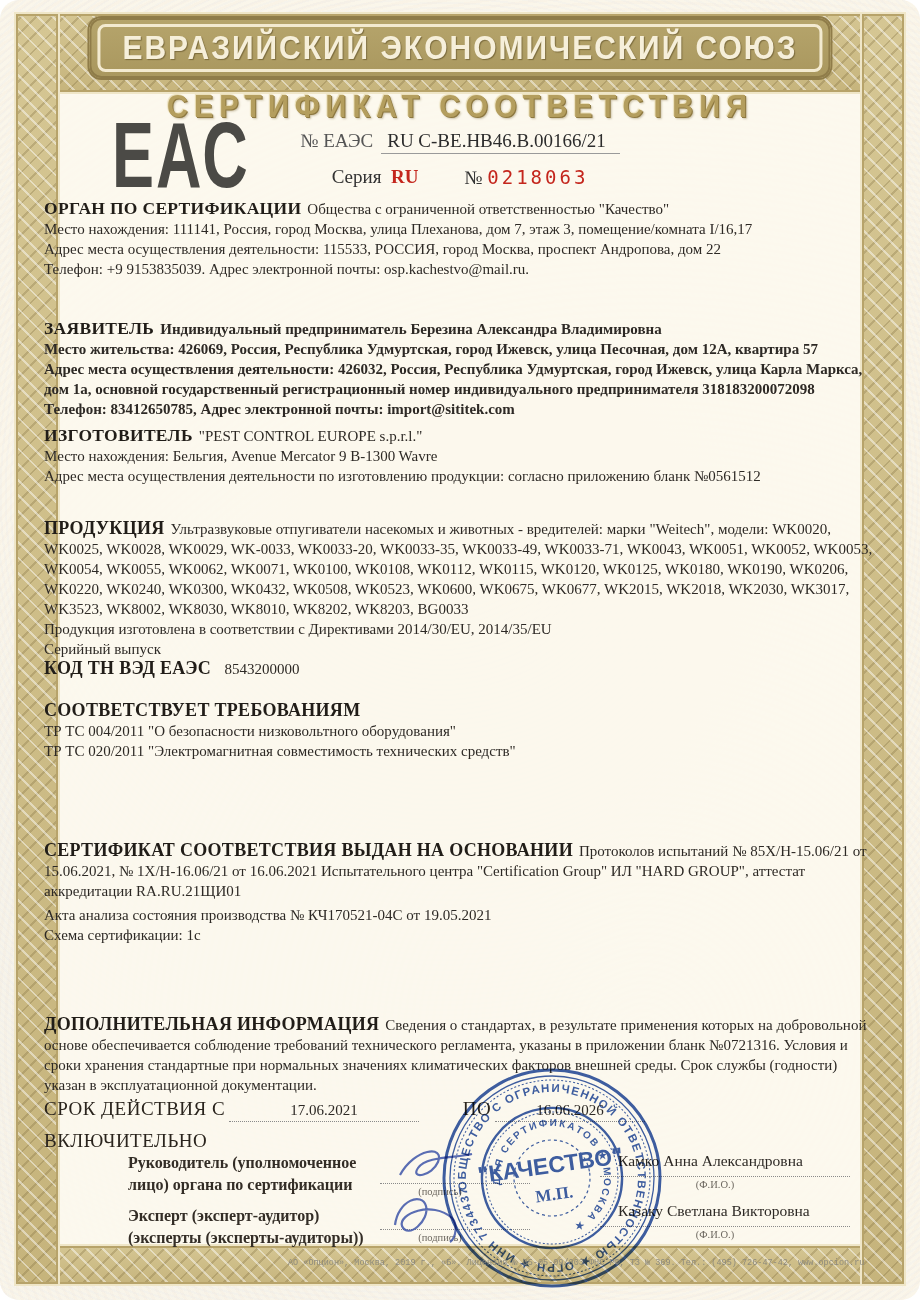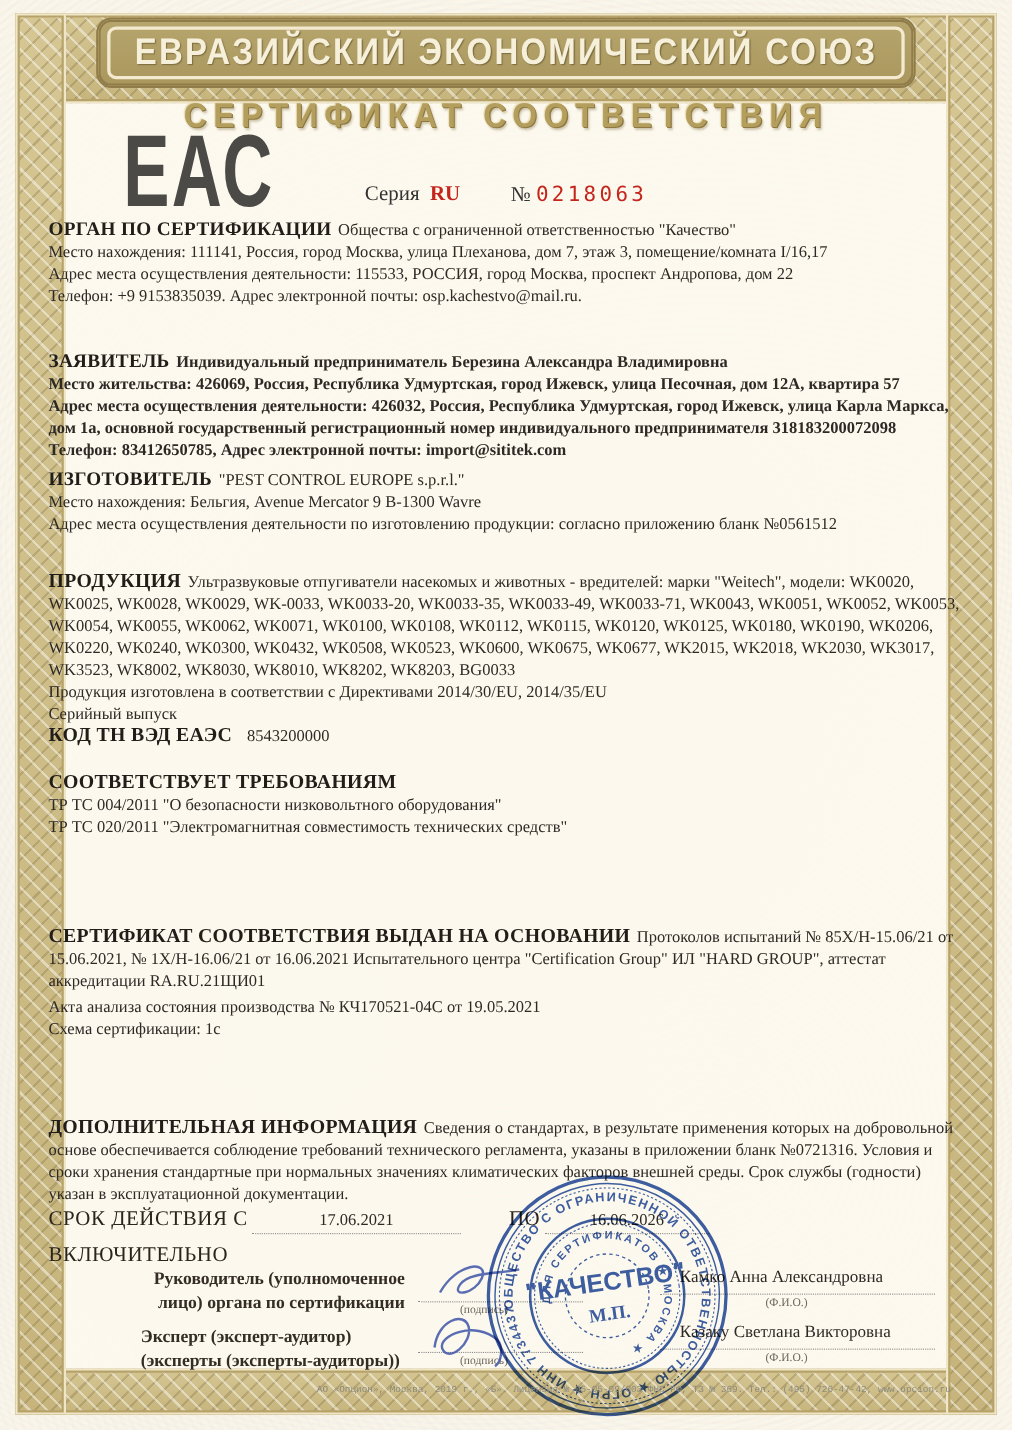--- a/index.html
+++ b/index.html
@@ -1,17 +1,17 @@
 <!DOCTYPE html>
 <html><head>
 <meta charset="utf-8">
 <style>
   html,body{margin:0;padding:0;}
   body{width:920px;height:1300px;font-family:"Liberation Serif",serif;}
-  .page{position:relative;width:920px;height:1300px;background:#fbf7ec;overflow:hidden;}
+  .page{position:relative;width:920px;height:1300px;background:#fbf7ec;overflow:hidden;border-radius:19px;}
   .guilloche{position:absolute;inset:0;
     background:
       radial-gradient(circle at 55% 46%, rgba(232,152,120,.10), rgba(232,152,120,0) 38%),
       radial-gradient(circle at 30% 72%, rgba(150,170,215,.08), rgba(150,170,215,0) 45%),
       repeating-radial-gradient(circle at 48% 38%, rgba(140,160,205,.045) 0 2px, rgba(235,225,200,.05) 2px 5px),
       repeating-radial-gradient(circle at 70% 80%, rgba(225,170,140,.04) 0 3px, rgba(255,255,255,0) 3px 7px);
   }
   .abs{position:absolute;}
   
   .frame{position:absolute;background:
@@ -79,20 +79,23 @@
   <div class="banner">
     <div class="banner-inner">
       <div class="banner-text">ЕВРАЗИЙСКИЙ ЭКОНОМИЧЕСКИЙ СОЮЗ</div>
     </div>
   </div>
 
   <div class="abs eac" style="left:112px;top:102px;">ЕАС</div>
 
   <div class="abs gold-title" style="left:0;top:90px;">СЕРТИФИКАТ СООТВЕТСТВИЯ</div>
 
+  <div class="abs certline" style="left:0;top:130px;">
+    <span class="lbl">№ ЕАЭС</span><span class="num">RU C-BE.HB46.B.00166/21</span>
+  </div>
 
   <div class="abs seriesline" style="left:0;top:166px;">
     <span><span>Серия</span>&nbsp;&nbsp;<span class="red" style="font-weight:bold;">RU</span></span>
     <span><span>№</span>&nbsp;<span class="serial">0218063</span></span>
   </div>
 
   <div class="abs sec" style="top:198px;">
     <p class="lead"><b>ОРГАН ПО СЕРТИФИКАЦИИ</b><span>Общества с ограниченной ответственностью "Качество"</span></p>
     <p>Место нахождения: 111141, Россия, город Москва, улица Плеханова, дом 7, этаж 3, помещение/комната I/16,17</p>
     <p>Адрес места осуществления деятельности: 115533, РОССИЯ, город Москва, проспект Андропова, дом 22</p>
@@ -139,21 +142,21 @@
   </div>
 
   <div class="abs validity" style="top:1098px;">
     <span class="vb">СРОК ДЕЙСТВИЯ С</span>
     <span class="dotline" style="width:190px;">17.06.2021</span>
     <span class="vb" style="margin-left:40px;">ПО</span>
     <span class="dotline" style="width:150px;">16.06.2026</span>
     <div class="vb" style="margin-top:8px;">ВКЛЮЧИТЕЛЬНО</div>
   </div>
 
-  <div class="abs sig-label" style="left:128px;top:1152px;width:240px;text-align:right;">Руководитель (уполномоченное лицо) органа по сертификации</div>
+  <div class="abs sig-label" style="left:128px;top:1152px;width:240px;">Руководитель (уполномоченное лицо) органа по сертификации</div>
   <div class="abs sig-label" style="left:128px;top:1205px;width:250px;">Эксперт (эксперт-аудитор) (эксперты (эксперты-аудиторы))</div>
 
   <div class="abs sigline" style="left:380px;top:1182px;width:150px;"></div>
   <div class="abs cap" style="left:395px;top:1186px;width:90px;">(подпись)</div>
   <div class="abs sigline" style="left:380px;top:1228px;width:150px;"></div>
   <div class="abs cap" style="left:395px;top:1232px;width:90px;">(подпись)</div>
 
   <svg class="abs" style="left:360px;top:1130px;" width="170" height="130" viewBox="0 0 170 130">
     <path d="M40,45 C55,18 85,15 78,32 C72,46 50,50 58,38 C66,26 95,28 112,24" fill="none" stroke="#3d55a8" stroke-width="2.2" opacity="0.85"></path>
     <path d="M35,95 C38,70 62,62 66,76 C70,90 48,110 42,96 C38,84 72,70 92,88 C98,94 96,108 90,112" fill="none" stroke="#3d55a8" stroke-width="2.2" opacity="0.85"></path>

